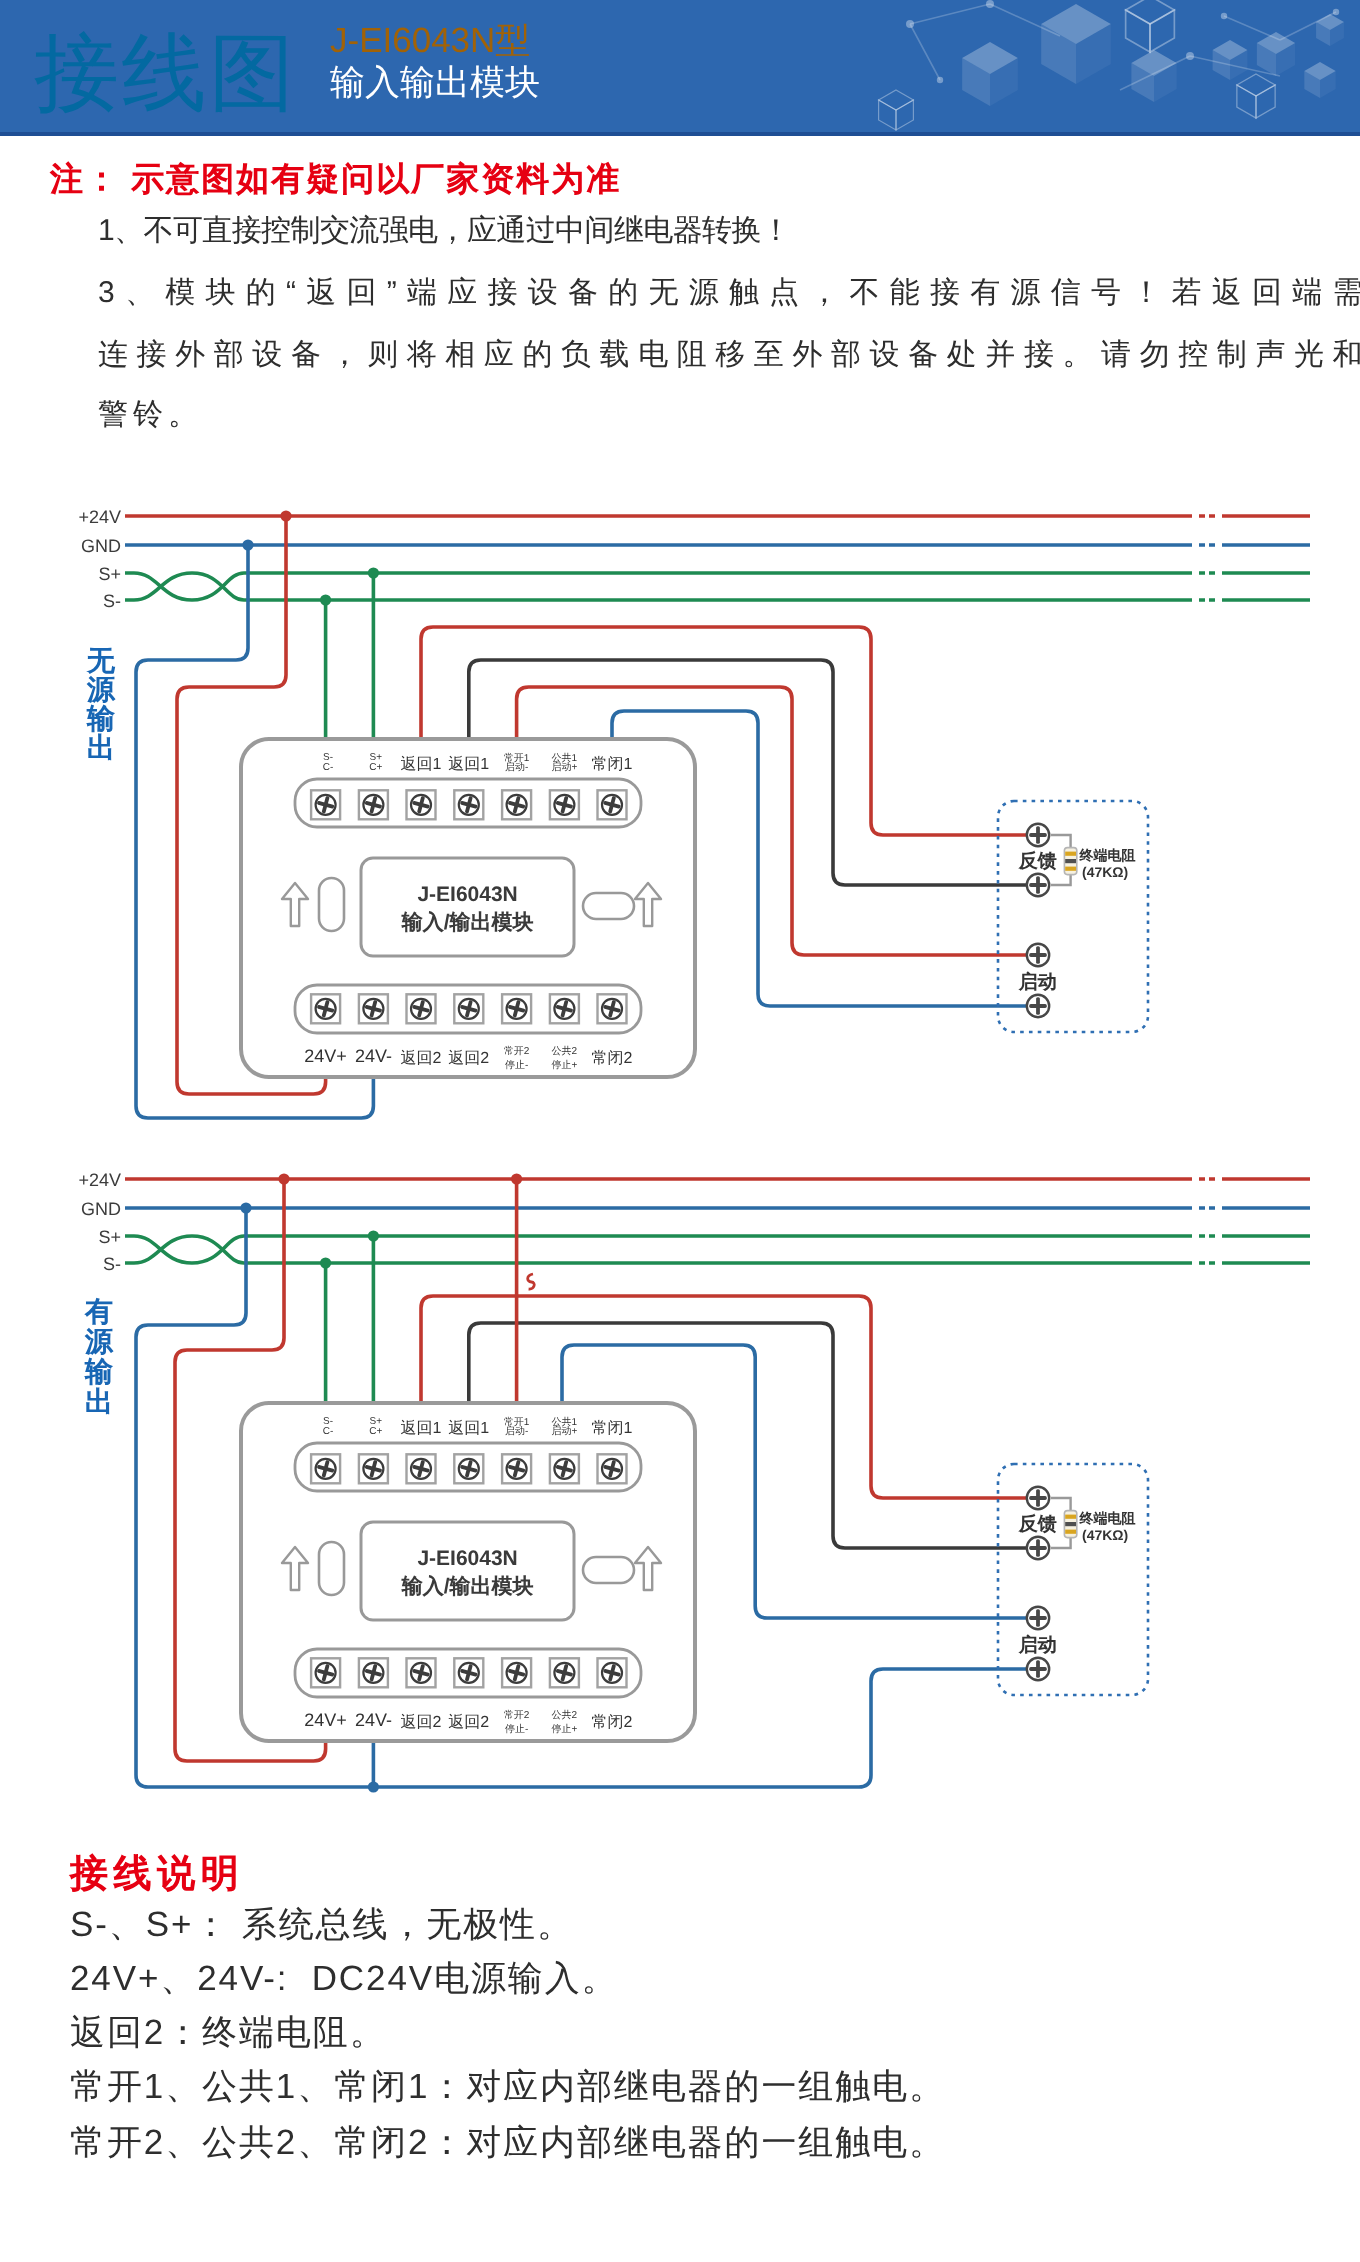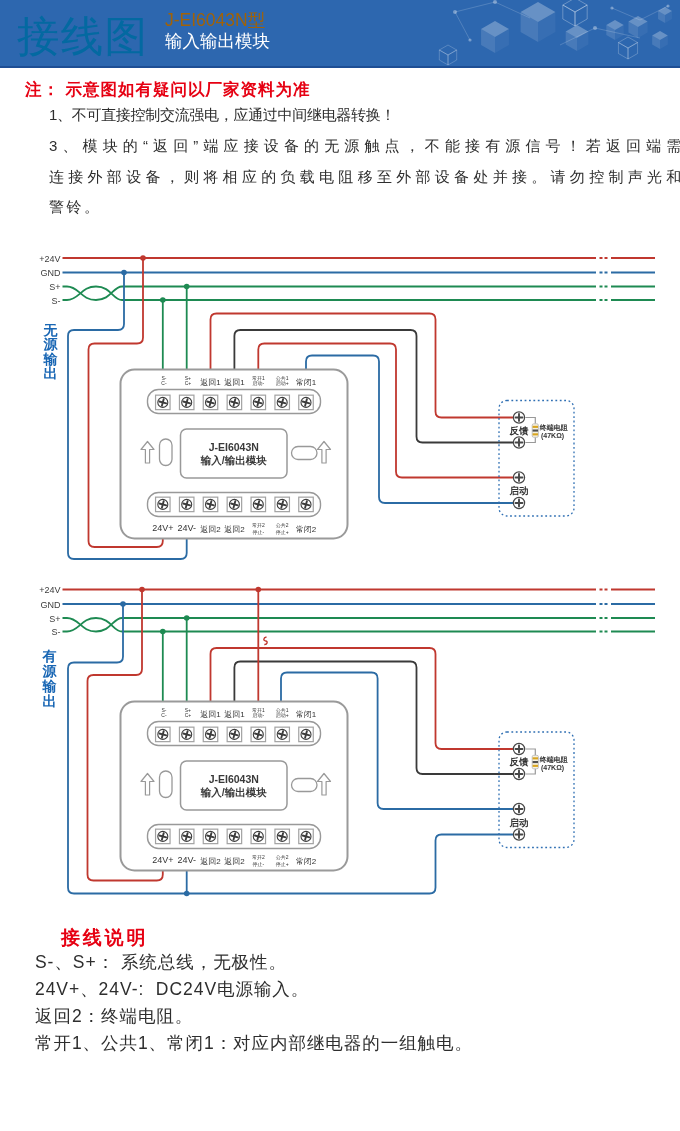--- a/index.html
+++ b/index.html
@@ -6,21 +6,21 @@
   body{width:680px;height:1131px;background:#fff;font-family:"Liberation Sans",sans-serif;position:relative;overflow:hidden;}
   .abs{position:absolute;}
   #header{left:0;top:0;width:680px;height:65.5px;background:#2d67af;border-bottom:2px solid #1e4e94;overflow:hidden;}
   #title{left:17px;top:7.5px;font-size:42.5px;font-weight:normal;color:#0369a1;letter-spacing:1.3px;}
   #sub1{left:165px;top:8px;font-size:17.5px;color:#a16207;}
   #sub2{left:165px;top:28.5px;font-size:17.5px;color:#fff;font-family:Liberation Mono, monospace;}
   #note{left:25px;top:79px;font-size:16.5px;font-weight:bold;color:#e60012;letter-spacing:1px;}
   .para{left:25px;font-size:15px;color:#2e2e2e;letter-spacing:-0.3px;margin-left:24px;}
   .just{width:632px;text-align:justify;text-align-last:justify;}
   #expl{left:35px;top:925px;font-size:17.5px;color:#2e2e2e;line-height:27.2px;letter-spacing:0.95px;}
-  #expl .t{font-size:19px;font-weight:bold;color:#e60012;letter-spacing:2.8px;line-height:21.8px;padding-top:2px;margin-left:26px;}
+  #expl .t{font-size:19px;font-weight:bold;color:#e60012;letter-spacing:2.8px;line-height:21.8px;padding-top:2px;}
 
   #diag .w{fill:none;stroke-width:1.8;}
   #diag text{font-family:"Liberation Sans",sans-serif;}
   #diag .mt{font-size:10.5px;font-weight:bold;fill:#3a3a3a;text-anchor:middle;}
   #diag .mt2{font-size:10.5px;font-weight:bold;fill:#3a3a3a;text-anchor:middle;}
   #diag .l8{font-size:8px;fill:#333;text-anchor:middle;}
   #diag .lv{font-size:9px;fill:#333;text-anchor:middle;}
   #diag .l5{font-size:5px;fill:#333;text-anchor:middle;}
   #diag .l10{font-size:9.5px;font-weight:600;fill:#333;}
   #diag .l7{font-size:7px;font-weight:bold;fill:#333;}
@@ -238,13 +238,14 @@
       <use href="#dbox" x="498.5" y="731.5"></use>
     </g>
 </svg>
 
 <div class="abs" id="expl">
 <div class="t">接线说明</div>
 <div>S-、S+： 系统总线，无极性。</div>
 <div>24V+、24V-:&nbsp; DC24V电源输入。</div>
 <div>返回2：终端电阻。</div>
 <div>常开1、公共1、常闭1：对应内部继电器的一组触电。</div>
+<div>常开2、公共2、常闭2：对应内部继电器的一组触电。</div>
 </div>
 
 </body></html>

